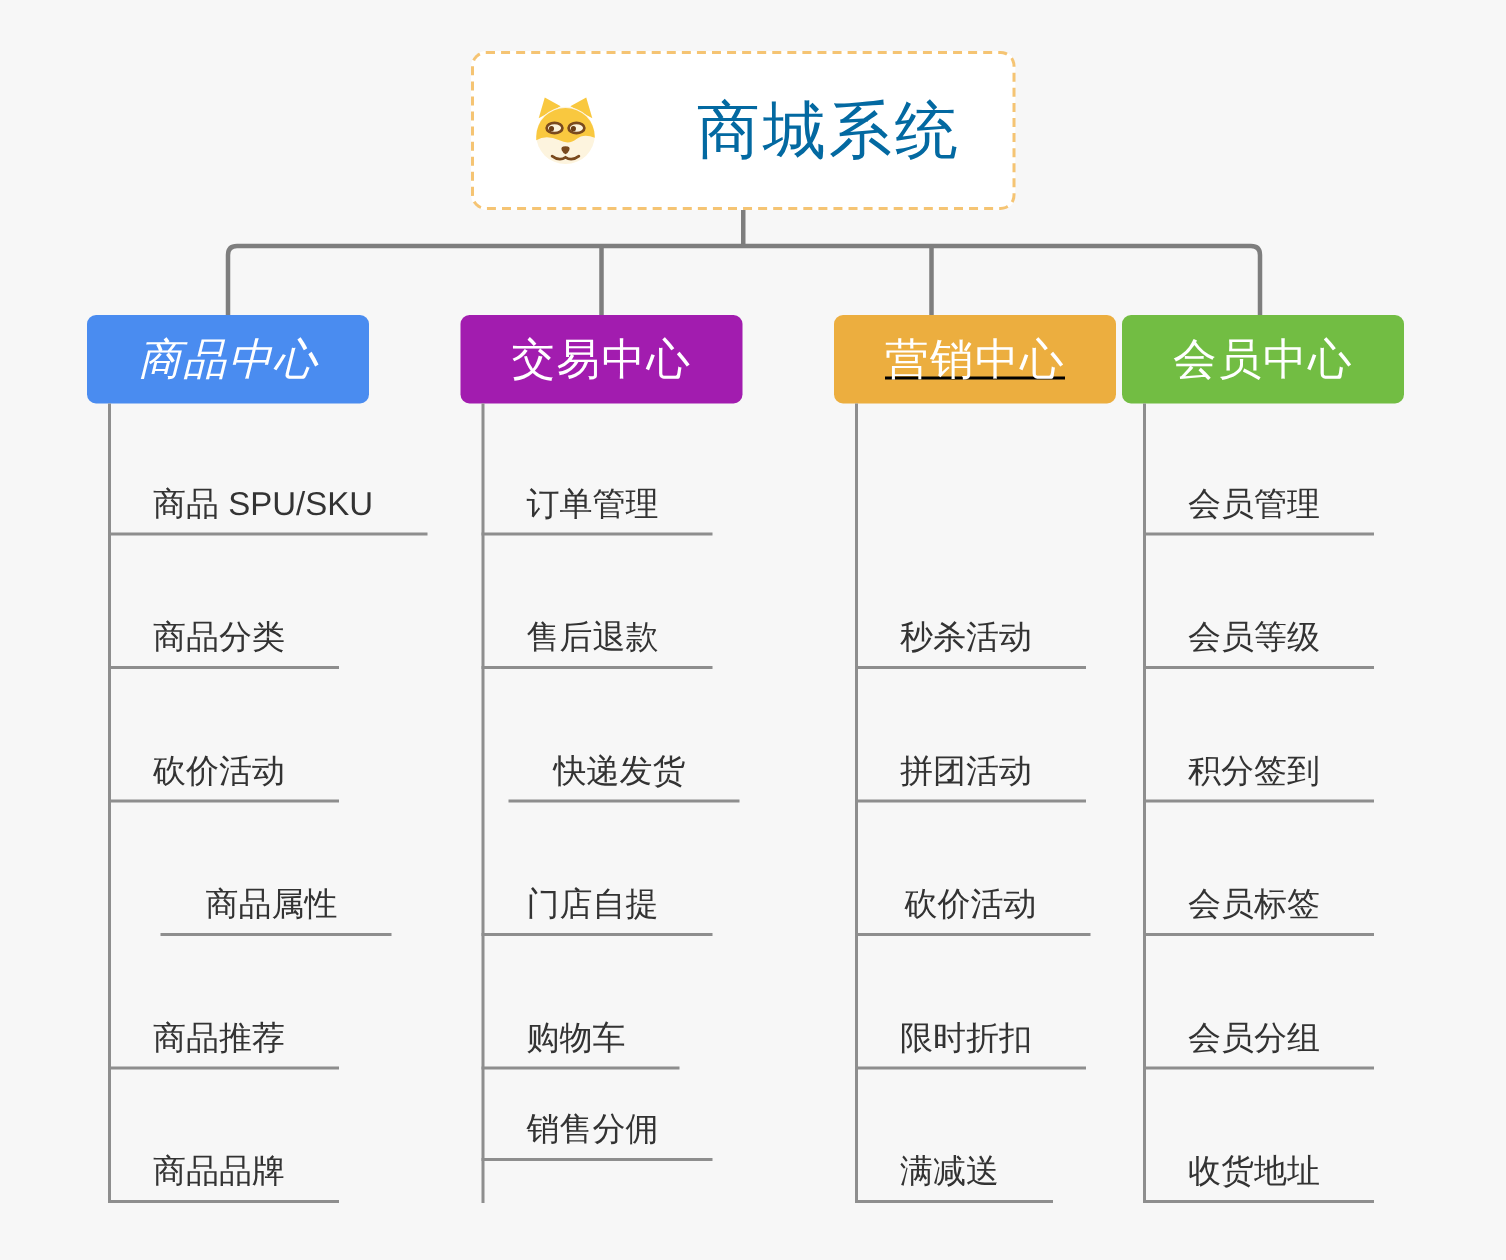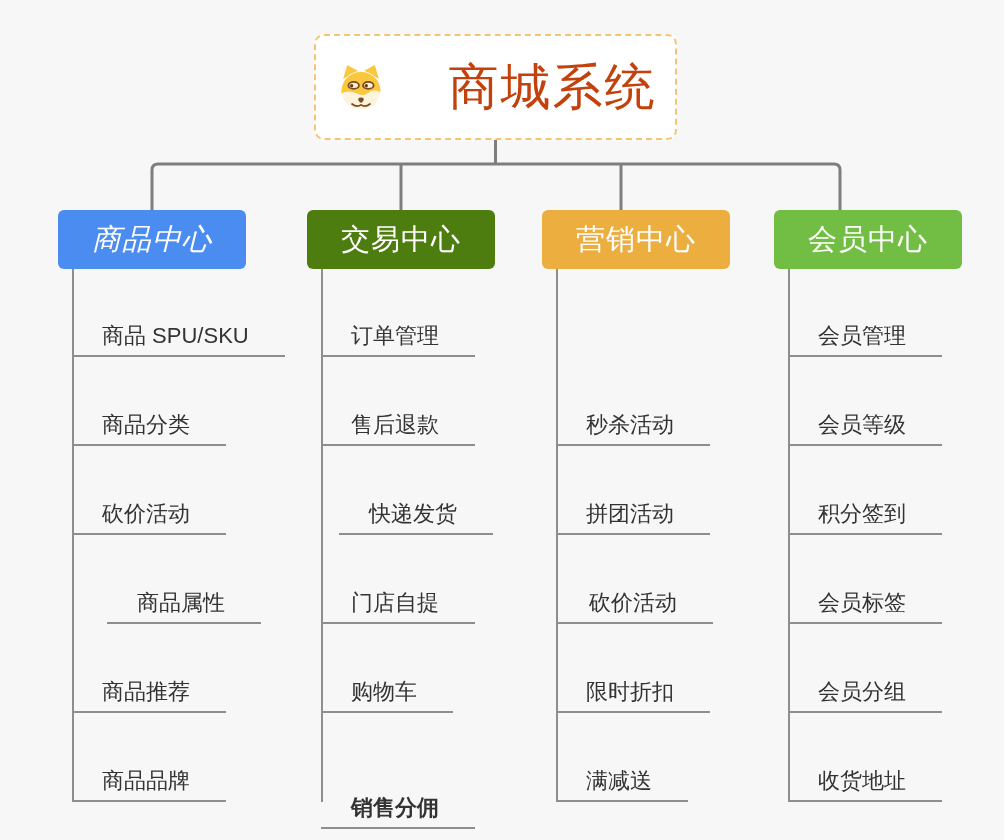--- a/index.html
+++ b/index.html
@@ -14,26 +14,26 @@
   
   svg.connectors{position:absolute;left:0;top:0;pointer-events:none;}
 
   
   .root-node{
     position:absolute;left:314px;top:34px;width:363px;height:106px;
     background:#FFFFFF;border:2px dashed #F5C473;border-radius:10px;
     box-sizing:border-box;
     display:flex;align-items:center;justify-content:center;gap:14px;
   }
-  .root-title{font-size:50px;color:#c2410c;letter-spacing:2px;white-space:nowrap;margin-left:48px;}
+  .root-title{font-size:42px;color:#0369a1;letter-spacing:2px;white-space:nowrap;margin-left:48px;}
   .doge{width:52px;height:48px;flex:0 0 auto;}
 
   
   .branch{position:absolute;top:210px;}
-  .b0{left:58px;} .b1{left:307px;} .b2{left:542px;} .b3{left:774px;text-align:right;}
+  .b0{left:58px;} .b1{left:307px;} .b2{left:556px;text-decoration:underline;} .b3{left:748px;text-align:right;}
   .branch-header{
     width:188px;height:59px;border-radius:6px;
     display:flex;align-items:center;justify-content:center;
     color:#FFFFFF;font-size:29px;letter-spacing:1px;
     box-sizing:border-box;
   }
   .branch-column{position:absolute;left:14px;top:59px;width:260px;height:540px;}
   .trunk{position:absolute;left:0;top:0;width:2px;height:533px;background:#8E8E8E;}
   .sub-item{
     position:absolute;left:0;
@@ -82,31 +82,31 @@
     <div class="sub-item" style="top: 53px;">商品 SPU/SKU</div>
         <div class="sub-item" style="top: 142px;">商品分类</div>
         <div class="sub-item" style="top: 231px;">砍价活动</div>
         <div class="sub-item" style="top: 320px; margin-left: 35px;">商品属性</div>
         <div class="sub-item" style="top: 409px;">商品推荐</div>
         <div class="sub-item" style="top: 498px;">商品品牌</div>
       </div>
   </div>
 
   <div class="branch b1">
-    <div class="branch-header" style="background: #4d7c0f;">
+    <div class="branch-header" style="background: #a21caf;">
       <span>交易中心</span>
     </div>
     <div class="branch-column">
       <div class="trunk"></div>
     <div class="sub-item" style="top: 53px;">订单管理</div>
         <div class="sub-item" style="top: 142px;">售后退款</div>
         <div class="sub-item" style="top: 231px; margin-left: 18px;">快递发货</div>
         <div class="sub-item" style="top: 320px;">门店自提</div>
         <div class="sub-item" style="top: 409px;">购物车</div>
-        <div class="sub-item" style="top: 525px; font-weight: bold;">销售分佣</div>
+        <div class="sub-item" style="top: 470px;">销售分佣</div>
       </div>
   </div>
 
   <div class="branch b2">
     <div class="branch-header" style="background: rgb(236, 174, 63);">
       <span>营销中心</span>
     </div>
     <div class="branch-column">
       <div class="trunk"></div>
         <div class="sub-item" style="top: 142px;">秒杀活动</div>

